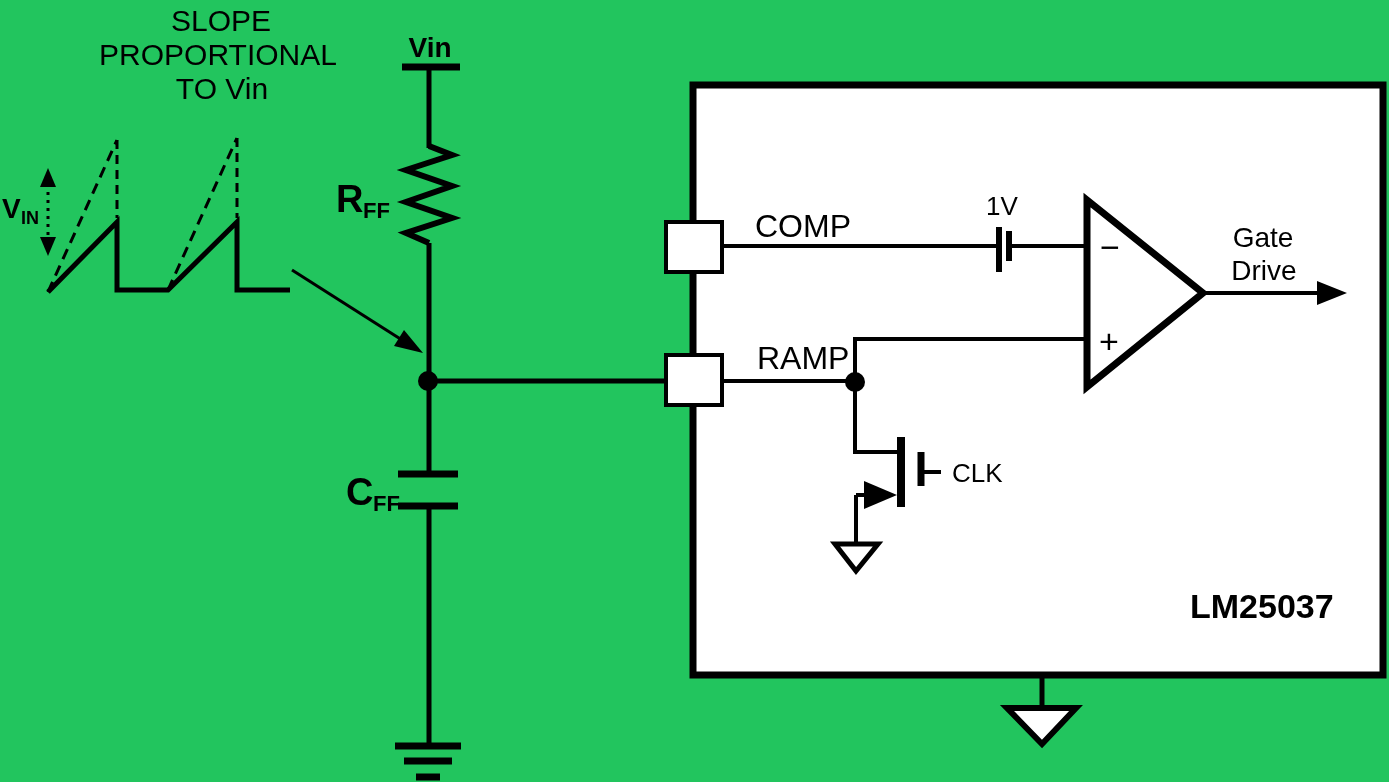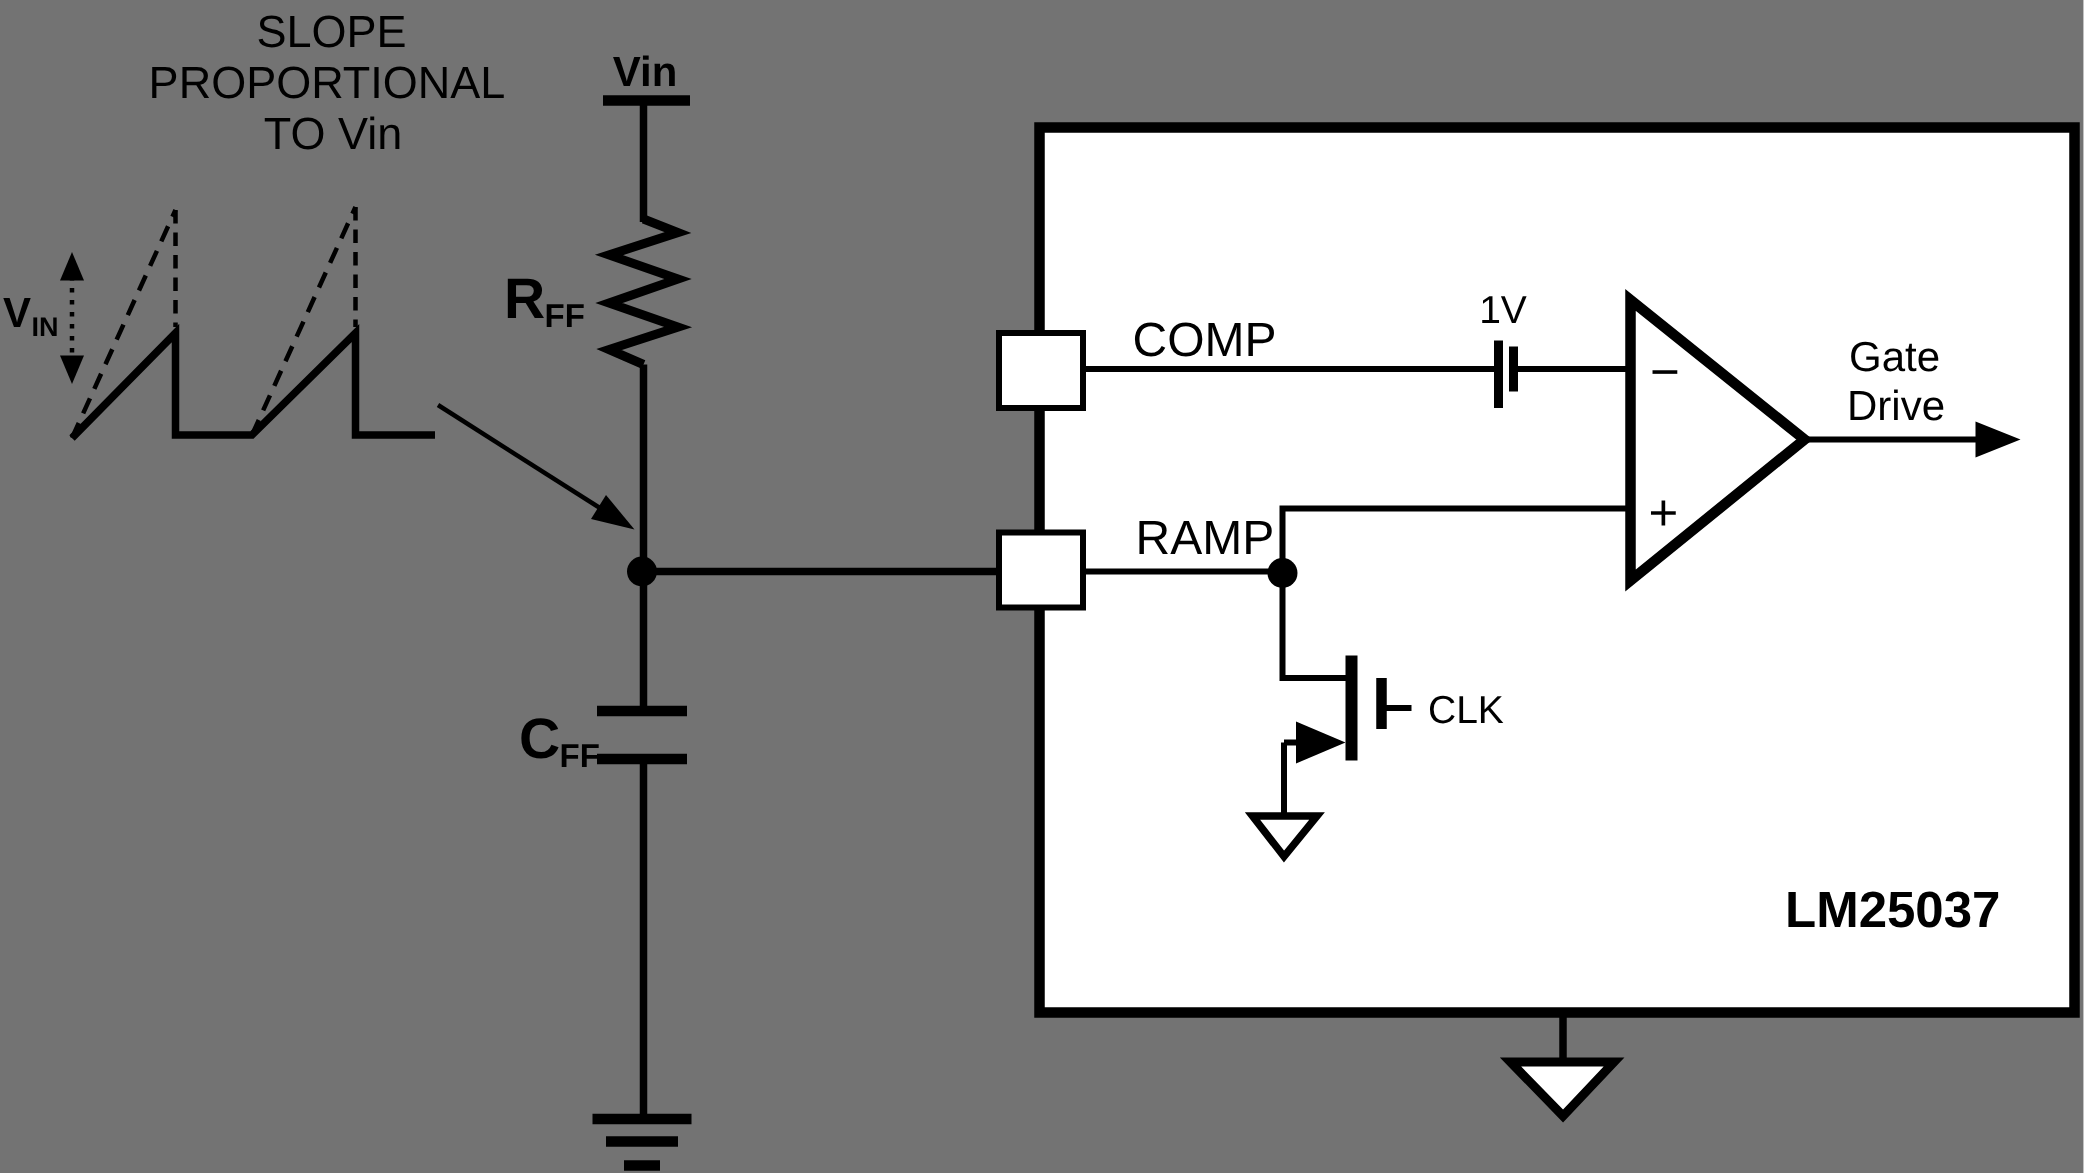--- a/index.html
+++ b/index.html
@@ -4,21 +4,21 @@
 <style>
   html, body {
     margin: 0;
     padding: 0;
     background: #ffffff;
   }
   .canvas {
     position: relative;
     width: 1389px;
     height: 782px;
-    background: #737373;
+    background: #22c55e;
     overflow: hidden;
     text-decoration: underline;
   }
   svg { display: block; }
   .lbl {
     font-family: "Liberation Sans", sans-serif;
     fill: #000000;
   }
   .wire   { stroke: #000000; fill: none; }
   .shape  { stroke: #000000; fill: #ffffff; }

